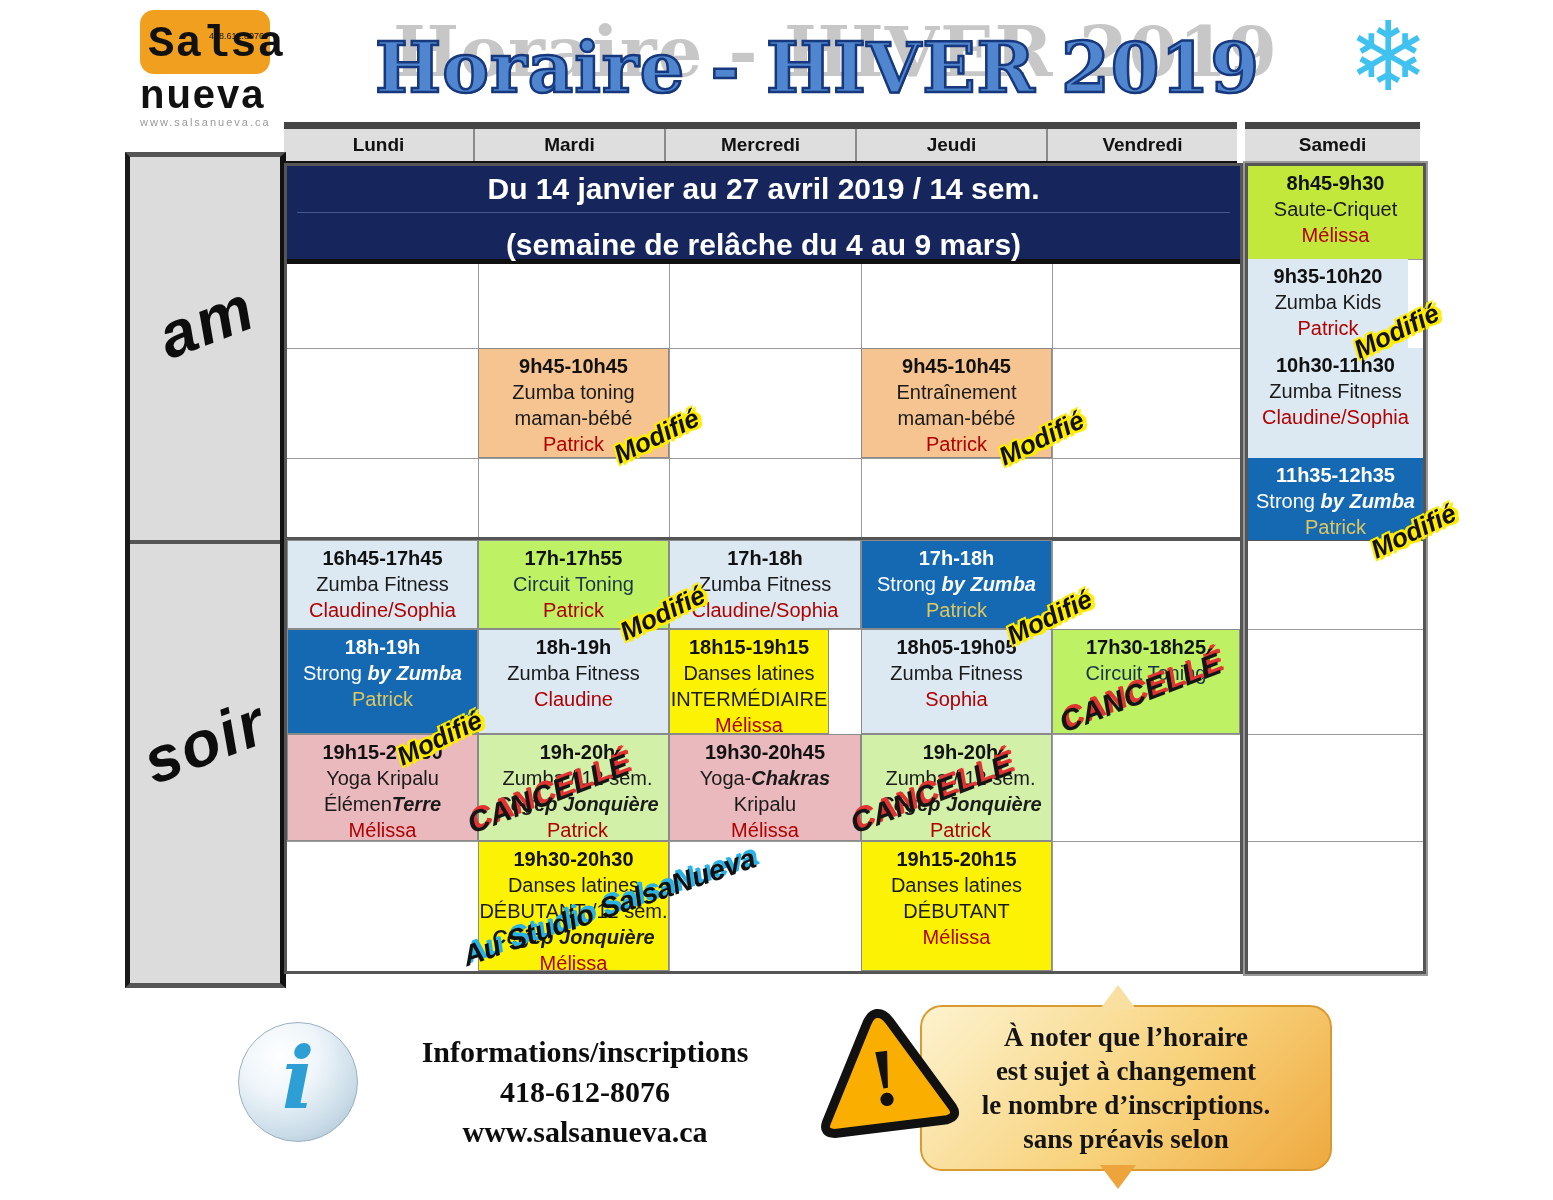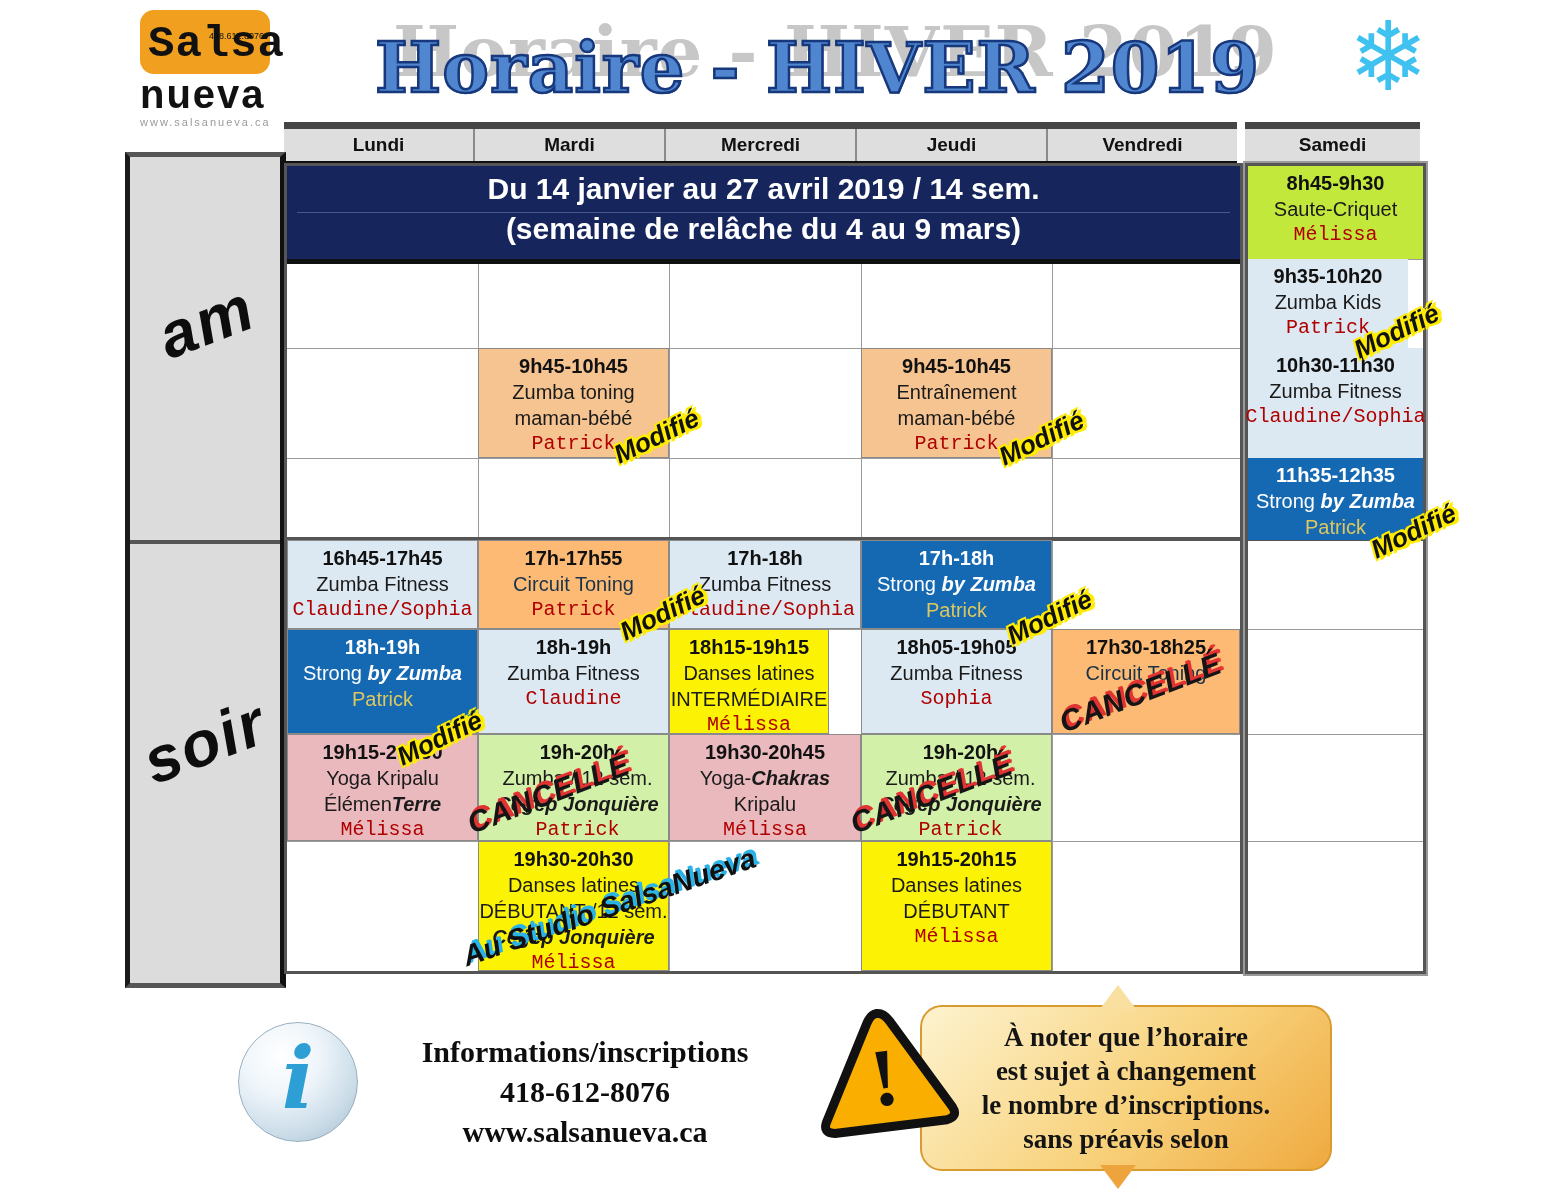--- a/index.html
+++ b/index.html
@@ -43,37 +43,37 @@
   .sattable{position:absolute;left:1245px;top:163px;width:175px;height:805px;background:#fff;
             border:3px solid #555;box-shadow:0 0 0 2px #999;}
   .hline{position:absolute;left:0;right:0;height:1px;background:#9a9a9a;}
   .hline-thick{position:absolute;left:0;right:0;height:5px;background:#101010;}
   .hline-div{position:absolute;left:0;right:0;height:4px;background:#555;}
   .vline{position:absolute;top:93px;bottom:0;width:1px;background:#9a9a9a;}
 
   .banner{position:absolute;left:0;top:0;width:953px;height:93px;background:#16265c;color:#fff;
           text-align:center;}
   .banner-l1{font-size:30px;font-weight:bold;margin-top:6px;}
-  .banner-l2{font-size:30px;font-weight:bold;margin-top:6px;}
+  .banner-l2{font-size:30px;font-weight:bold;margin-top:22px;}
   .banner-sep{position:absolute;left:10px;right:10px;top:46px;height:1px;background:#45588f;}
 
   .cell{position:absolute;display:flex;flex-direction:column;align-items:center;padding-top:4px;
         box-sizing:border-box;font-size:20px;line-height:26px;color:#1a1a1a;border:1px solid #8a8a8a;}
   .bg-peach{background:#f6c491;}
   .bg-lblue{background:#dce9f2;}
-  .bg-teal{background:#fdba74;}
+  .bg-teal{background:#bef264;}
   .bg-blue{background:#1569b3;}
   .bg-yellow{background:#fbf303;}
   .bg-pink{background:#eab9bd;}
   .bg-lgreen{background:#d3f0a8;padding-left:8px;}
   .bg-green{background:#c3e83c;}
   .time{font-weight:bold;color:#111;}
   .on-dark .time,.on-dark .line{color:#fff;}
   .on-teal .line{color:#1b3348;}
-  .i-red{color:#b00000;font-family:Liberation Mono, monospace;}
+  .i-red{color:#b00000;}
   .i-yel{color:#ddc75e;}
   .it{font-style:italic;font-weight:bold;}
   .bi{font-weight:bold;font-style:italic;}
 
   
   .stamp{position:absolute;font-weight:900;font-style:italic;white-space:nowrap;z-index:6;
          font-family:"Liberation Sans",sans-serif;}
   .stamp-mod{font-size:26px;color:#111;transform:rotate(-26deg);
       text-shadow:-2px -2px 0 #ffec00,2px -2px 0 #ffec00,-2px 2px 0 #ffec00,3px 3px 0 #ffec00,4px 1px 0 #ffec00;}
   .stamp-can{font-size:30px;color:#151515;transform:rotate(-21deg);letter-spacing:1px;

